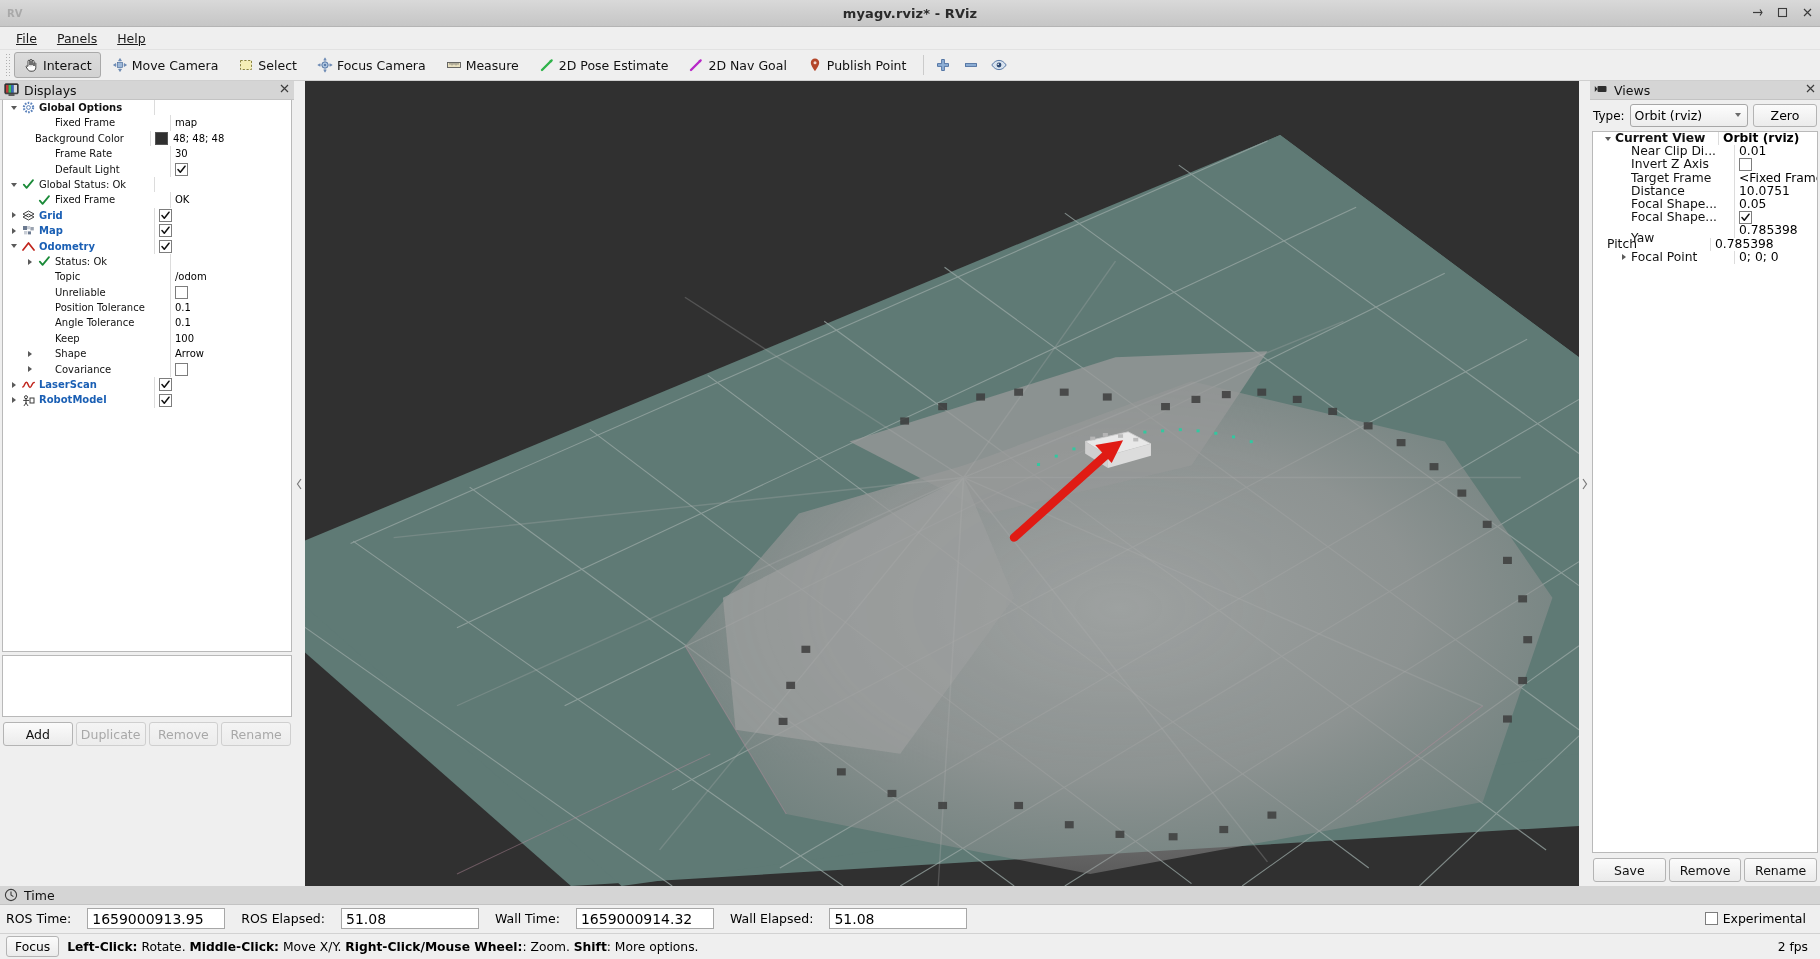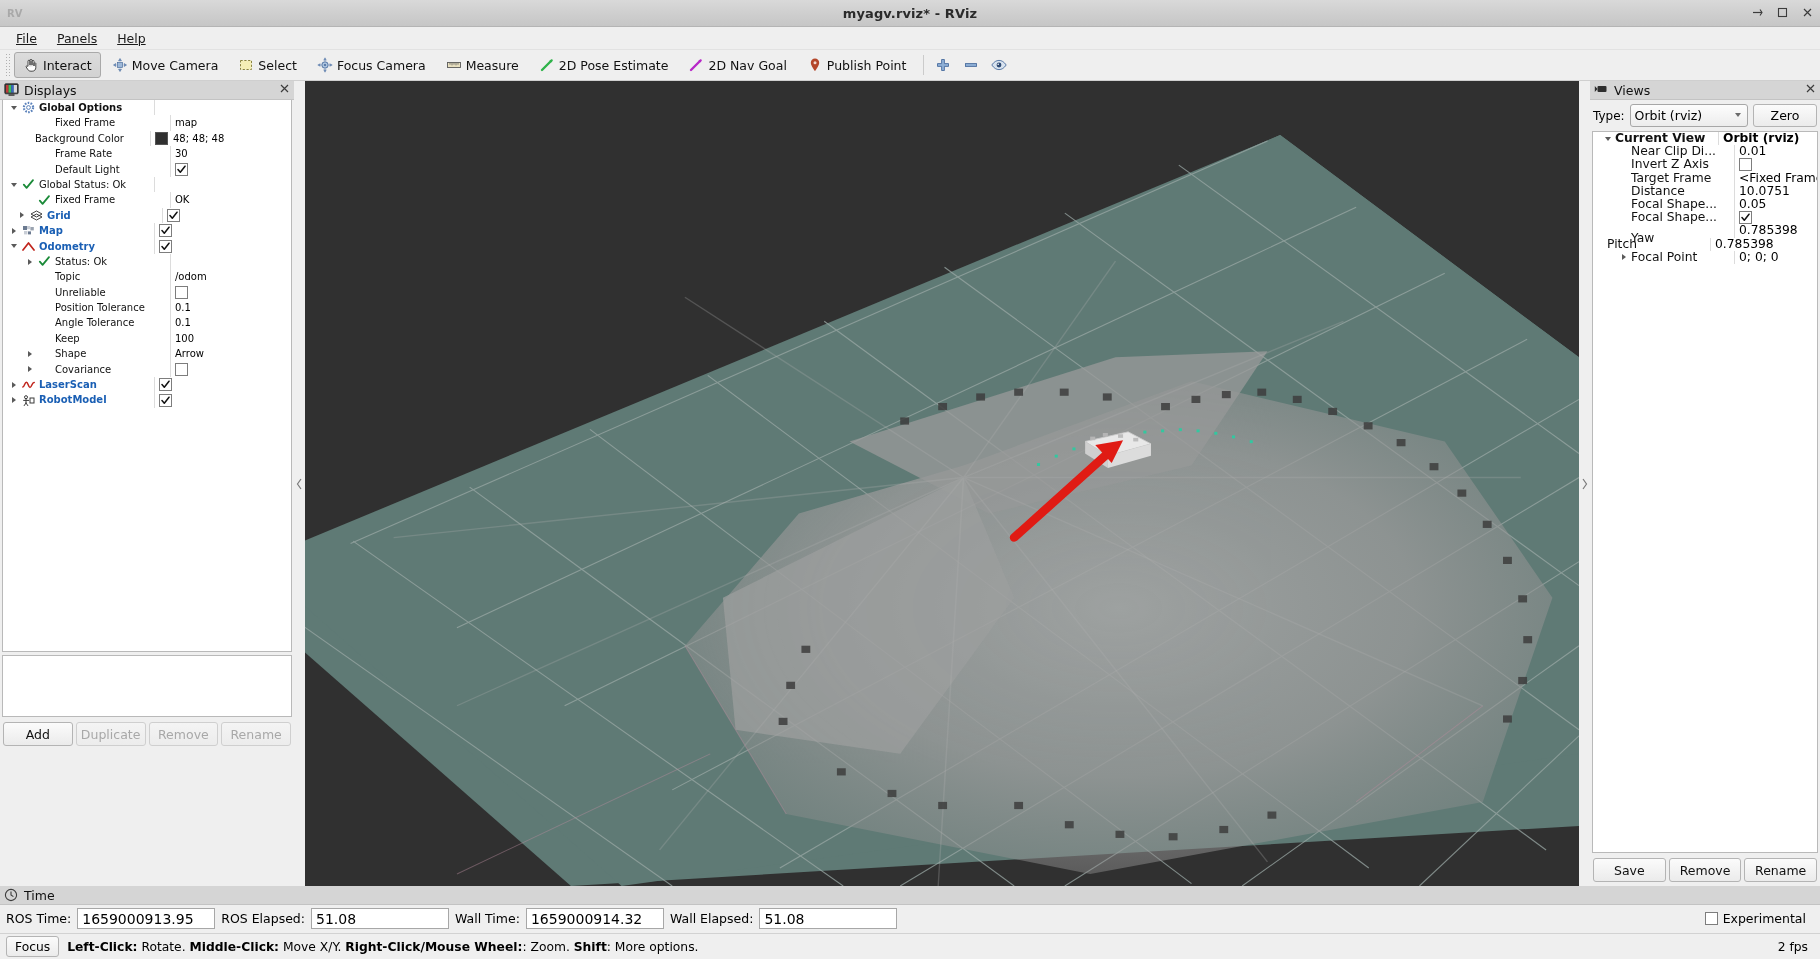--- a/index.html
+++ b/index.html
@@ -141,21 +141,21 @@
   }
   .vtree {
     background:#fff; border:1px solid #b9b9b9; margin:0 2px; flex:1; overflow:hidden;
   }
   .vrow { display:flex; height:13.2px; line-height:13.2px; font-size:12.3px; align-items:center;}
   .vcol-a { width:117px; min-width:117px; display:flex; align-items:center; overflow:hidden; white-space:nowrap;}
   .vcol-b { flex:1; padding-left:4px; white-space:nowrap; overflow:hidden; border-left:1px solid #dcdcdc; height:13.2px; display:flex; align-items:center;}
 
   
   .timepanel { height:47px; min-height:47px; background:#efefef; }
-  .timerow { display:flex; align-items:center; padding:3px 6px 0 6px; gap:6px;}
+  .timerow { display:flex; align-items:center; padding:3px 6px 0 6px; gap:16px;}
   .timerow .lbl { font-size:12.5px; white-space:nowrap; }
   .tinput {
     height:19px; border:1px solid #a7a7a7; background:#fff;
     display:flex;align-items:center; padding:0 4px; font-size:14px;
     width:128px;
   }
   .exp-wrap { margin-left:auto; display:flex; align-items:center; gap:5px; padding-right:8px;}
 
   
   .statusbar {
@@ -420,21 +420,21 @@
                   <path d="M1.8 6.6 L4.6 9.8 L11 2.2" stroke="#1a8a38" stroke-width="1.8" fill="none" stroke-linecap="round" stroke-linejoin="round"></path>
                 </svg>
               </span>
               <span class="tlabel">Fixed Frame</span>
             </div>
             <div class="tcol-b">
               <span>OK</span>
             </div>
           </div>
           <div class="trow">
-            <div class="tcol-a" style="padding-left: 12px;">
+            <div class="tcol-a" style="padding-left: 4px;">
               <span class="twist closed">
                 <i></i>
               </span>
               <span class="ticon">
                 <svg width="13" height="13" viewBox="0 0 13 13">
                   <path d="M1 5 L6.5 2 L12 5 L6.5 8 Z" fill="none" stroke="#2b2b2b" stroke-width="0.9"></path>
                   <path d="M1 8 L6.5 5 L12 8 L6.5 11 Z" fill="none" stroke="#2b2b2b" stroke-width="0.9"></path>
                 </svg>
               </span>
               <span class="tlabel blue">Grid</span>

